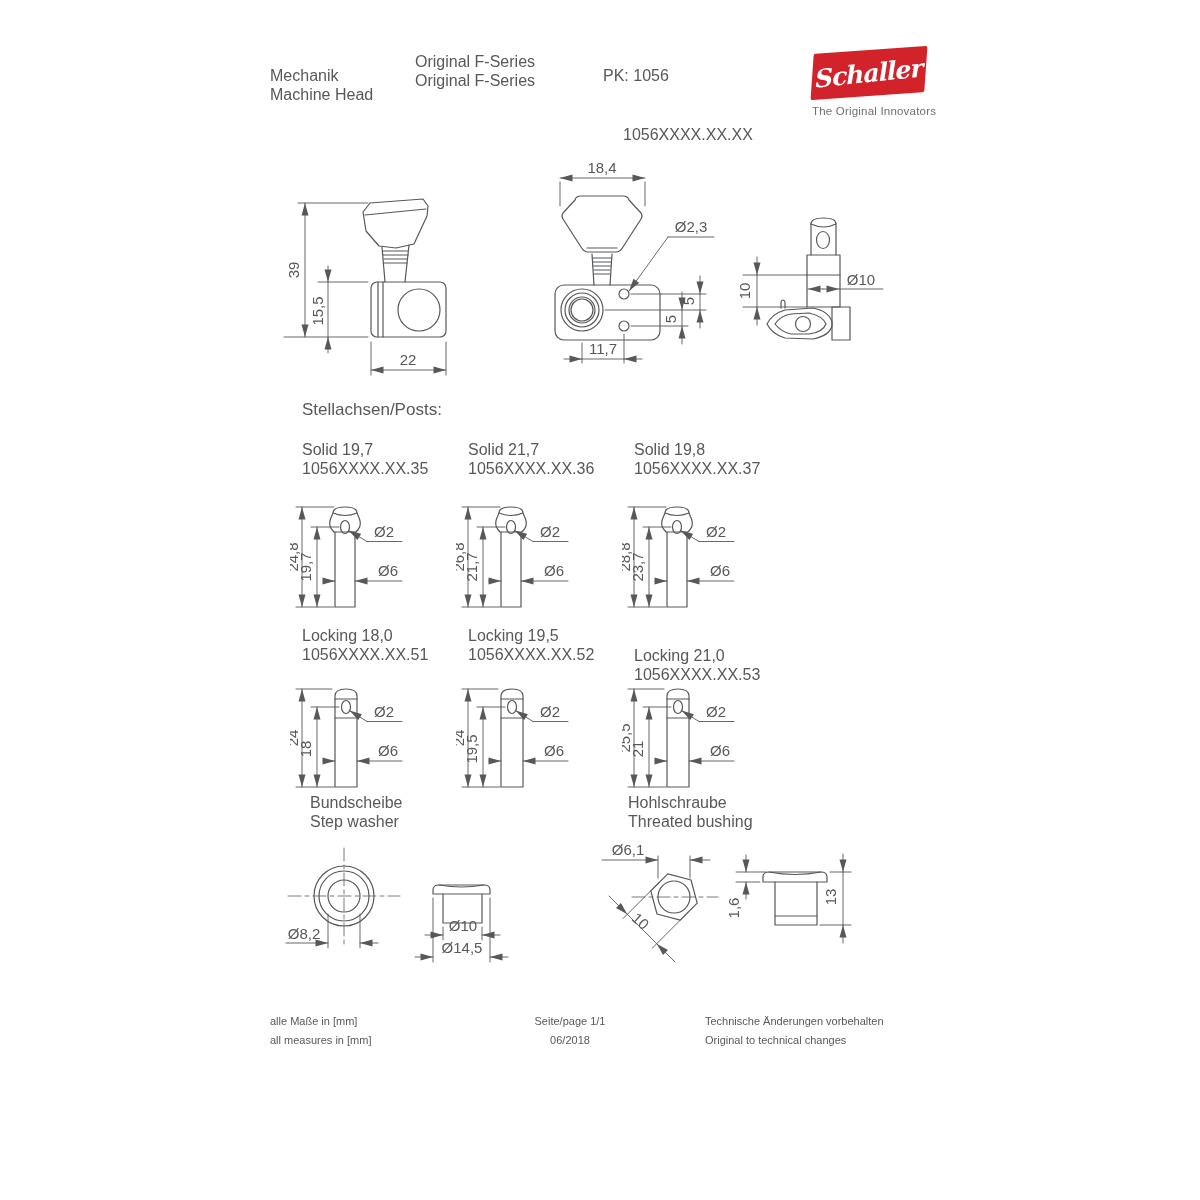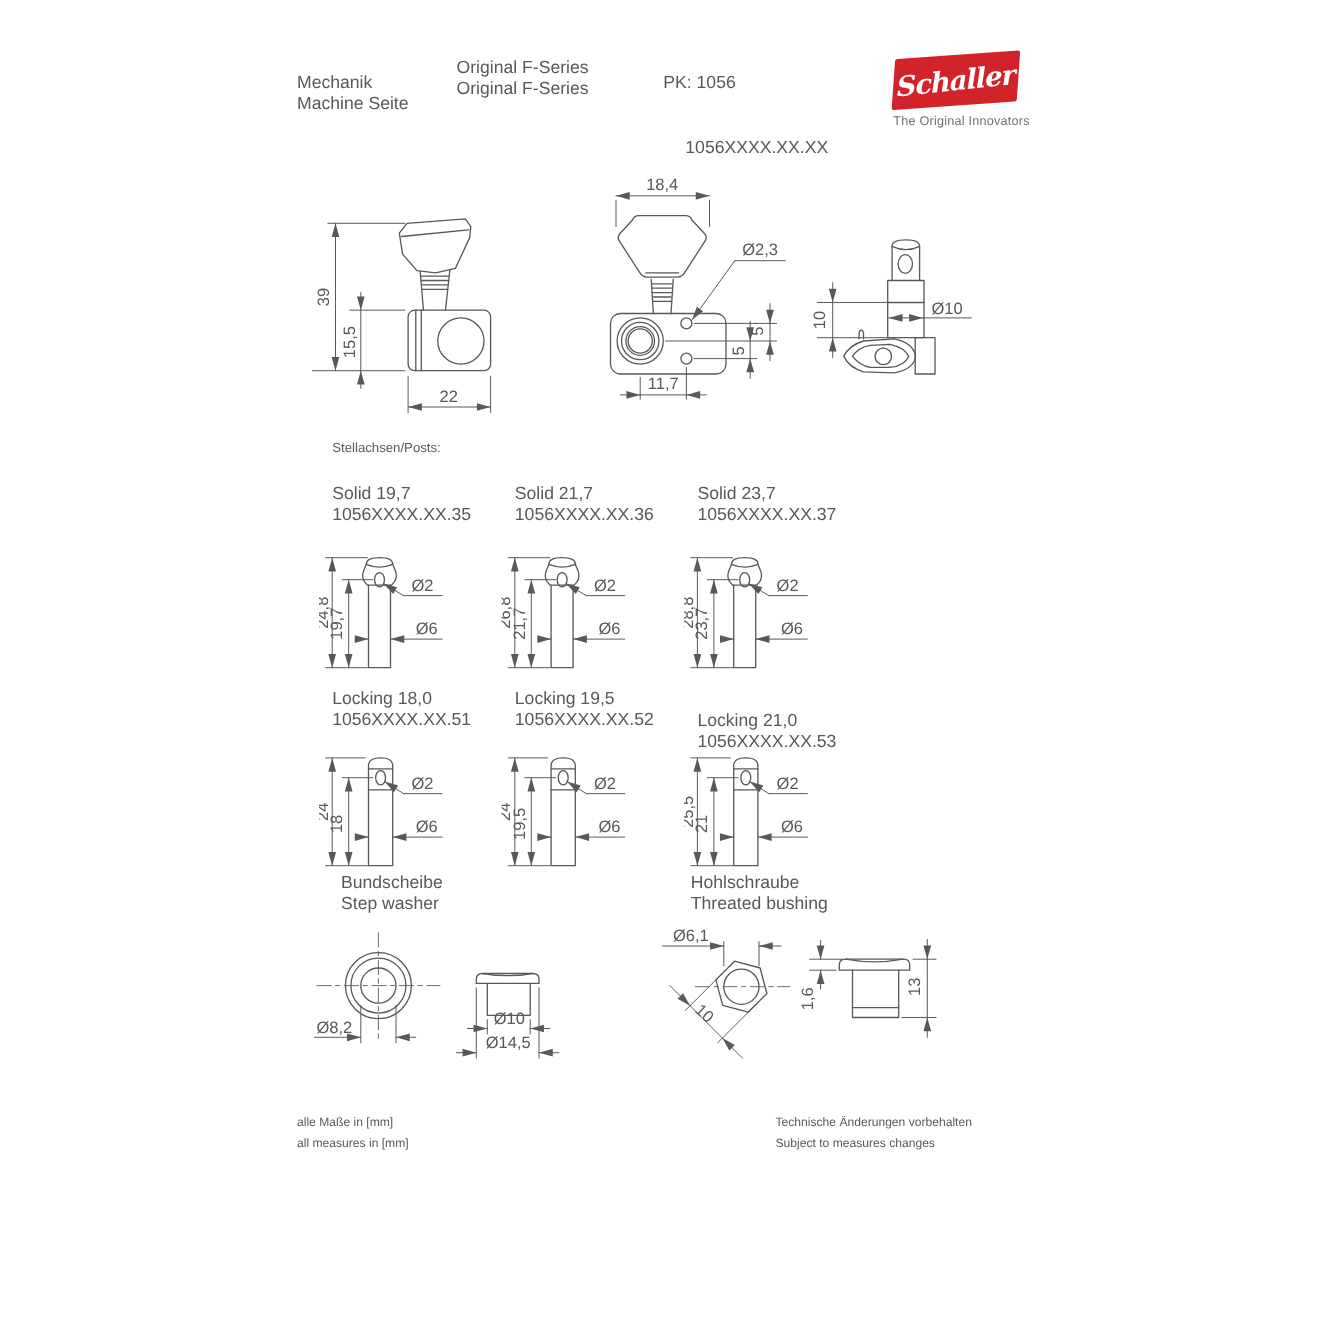--- a/index.html
+++ b/index.html
@@ -1,20 +1,20 @@
 <!DOCTYPE html>
 <html><head>
 <meta charset="utf-8">
 <style>
   html,body{margin:0;padding:0;background:#fff;}
   .page{position:relative;width:1012px;height:1200px;background:#fff;overflow:hidden;
         font-family:"Liberation Sans",sans-serif;color:#57585a;}
   .abs{position:absolute;}
   .txt{font-size:16px;line-height:19px;white-space:nowrap;}
-  .heading{font-size:12px;}
+  .heading{font-size:17px;}
   .foot{font-size:11px;line-height:19px;}
   .indent{padding-left:20px;margin-top:40px;}
   .center{text-align:center;}
   
   svg path,svg line,svg rect,svg circle,svg ellipse,svg polygon{
     fill:none;stroke:#57585a;stroke-width:1.2;stroke-linecap:round;stroke-linejoin:round;}
   svg .d{stroke-width:0.9;}
   svg .cl{stroke-width:0.8;stroke-dasharray:13 4 4 4;}
   svg text{fill:#57585a;stroke:none;font-family:"Liberation Sans",sans-serif;font-size:15px;}
   #arrow-marker path{fill:#57585a;stroke:none;}
@@ -63,21 +63,21 @@
         <line class="d" x1="77" y1="45.5" x2="59.5" y2="34.5" marker-end="url(#arrow-marker)"></line>
         <line class="d" x1="77" y1="45.5" x2="112" y2="45.5"></line>
         <line class="d" x1="33" y1="85" x2="45" y2="85" marker-end="url(#arrow-marker)"></line>
         <line class="d" x1="112" y1="85" x2="67" y2="85" marker-end="url(#arrow-marker)"></line>
       </g>
     </defs>
   </svg>
 
   <div class="abs txt" style="left:270px;top:66px">
     <div>Mechanik</div>
-    <div>Machine Seite</div>
+    <div>Machine Head</div>
   </div>
   <div class="abs txt" style="left:415px;top:52px">
     <div>Original F-Series</div>
     <div>Original F-Series</div>
   </div>
   <div class="abs txt" style="left:603px;top:66px">
     <div>PK: 1056</div>
     <div class="indent">1056XXXX.XX.XX</div>
   </div>
   <div class="abs" style="left:812px;top:50px">
@@ -188,21 +188,21 @@
 
   <div class="abs txt" style="left:302px;top:440px">
     <div>Solid 19,7</div>
     <div>1056XXXX.XX.35</div>
   </div>
   <div class="abs txt" style="left:468px;top:440px">
     <div>Solid 21,7</div>
     <div>1056XXXX.XX.36</div>
   </div>
   <div class="abs txt" style="left:634px;top:440px">
-    <div>Solid 23,7</div>
+    <div>Solid 19,8</div>
     <div>1056XXXX.XX.37</div>
   </div>
 
   <svg class="abs" style="left:290px;top:496px" width="170" height="140">
     <use href="#post-solid"></use>
     <text transform="rotate(-90 8 61)" x="8" y="61" text-anchor="middle">24,8</text>
     <text transform="rotate(-90 21 71)" x="21" y="71" text-anchor="middle">19,7</text>
     <text x="94" y="41" text-anchor="middle">Ø2</text>
     <text x="98" y="80" text-anchor="middle">Ø6</text>
   </svg>
@@ -337,18 +337,22 @@
     <text x="40" y="29" text-anchor="middle">Ø6,1</text>
     <text transform="rotate(42 49 99)" x="49" y="99" text-anchor="middle">10</text>
     <text transform="rotate(-90 151 82)" x="151" y="82" text-anchor="middle">1,6</text>
     <text transform="rotate(-90 248 71)" x="248" y="71" text-anchor="middle">13</text>
   </svg>
 
   <div class="abs foot" style="left:270px;top:1012px">
     <div>alle Maße in [mm]</div>
     <div>all measures in [mm]</div>
   </div>
+  <div class="abs foot center" style="left:460px;top:1012px;width:220px">
+    <div>Seite/page 1/1</div>
+    <div>06/2018</div>
+  </div>
   <div class="abs foot" style="left:705px;top:1012px">
     <div>Technische Änderungen vorbehalten</div>
-    <div>Subject to measures changes</div>
+    <div>Original to technical changes</div>
   </div>
 
 </div>
 
 </body></html>

